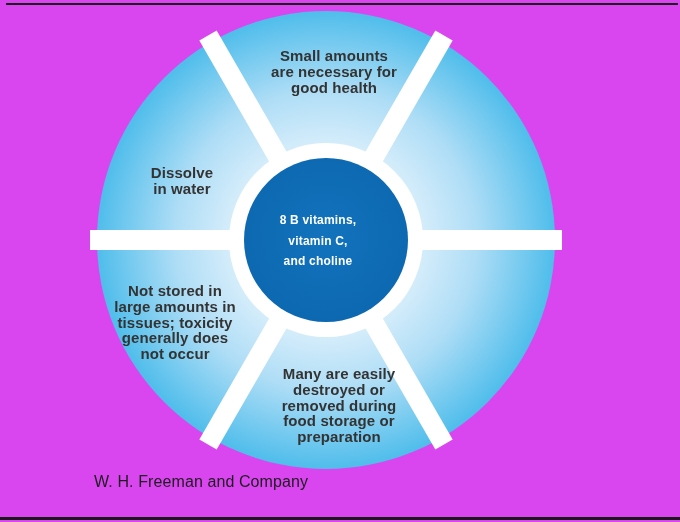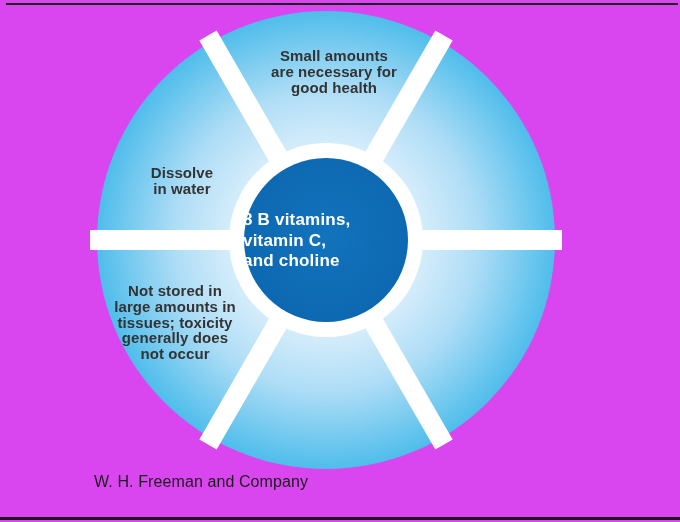--- a/index.html
+++ b/index.html
@@ -34,26 +34,27 @@
   }
   .seg-0 { left: 334px; top: 72px; }   
   .seg-1 { left: 479px; top: 163px; }  
   .seg-2 { left: 474px; top: 319px; }  
   .seg-3 { left: 339px; top: 405px; }  
   .seg-4 { left: 175px; top: 322px; }  
   .seg-5 { left: 182px; top: 181px; }  
 
   #center-label {
     position: absolute;
-    left: 328px; top: 241px;
+    left: 318px; top: 241px;
     transform: translate(-50%, -50%);
     width: 170px;
+    text-align: center;
     white-space: pre-line;
     font-weight: bold;
-    font-size: 17px;
+    font-size: 12px;
     line-height: 20.5px;
     color: #ffffff;
     letter-spacing: 0.2px;
   }
 
   #caption {
     position: absolute;
     left: 94px;
     top: 472px;
     font-size: 16px;
@@ -96,20 +97,25 @@
     </g>
 
     <circle cx="326" cy="240" r="97" fill="#ffffff"></circle>
 
     <circle cx="326" cy="240" r="82" fill="url(#hubGrad)"></circle>
   </svg>
 
   <div class="seg-label seg-0">Small amounts
 are necessary for
 good health</div>
+  <div class="seg-label seg-3">Many are easily
+destroyed or
+removed during
+food storage or
+preparation</div>
   <div class="seg-label seg-4">Not stored in
 large amounts in
 tissues; toxicity
 generally does
 not occur</div>
   <div class="seg-label seg-5">Dissolve
 in water</div>
 
   <div id="center-label">8 B vitamins,
 vitamin C,

